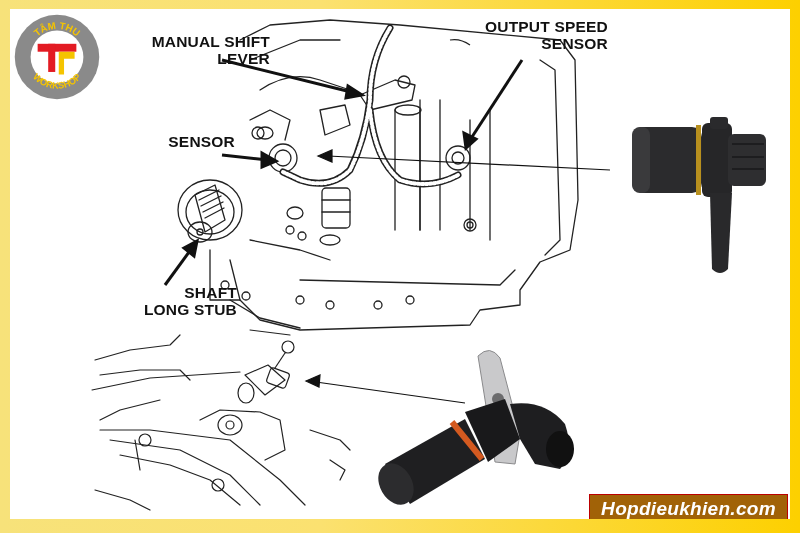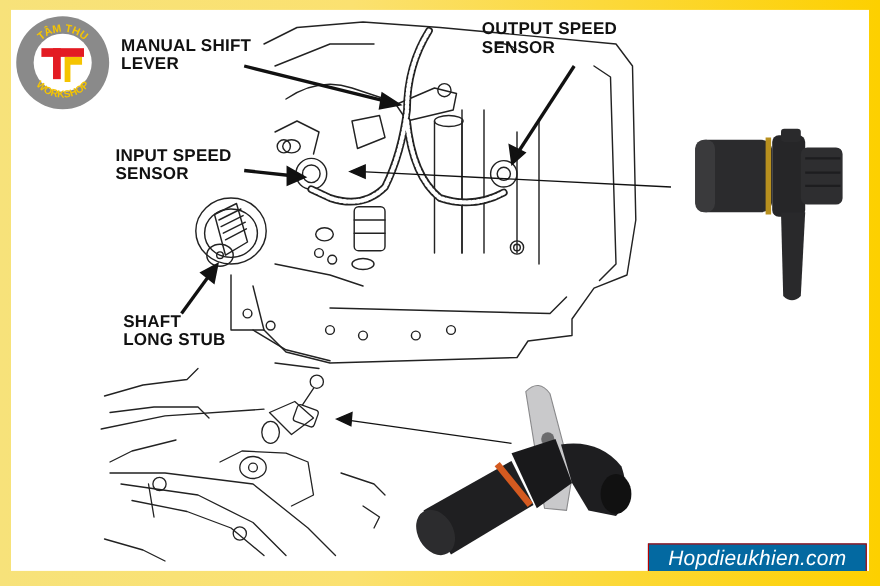--- a/index.html
+++ b/index.html
@@ -1,22 +1,22 @@
 <!DOCTYPE html>
 <html><head>
   <meta charset="utf-8">
   <style>
     html, body { margin: 0; padding: 0; }
     body { width: 800px; height: 533px; overflow: hidden; background: #fdd400; font-family: "Liberation Sans", sans-serif; }
     .frame { position: absolute; left: 0; top: 0; width: 800px; height: 533px; background: linear-gradient(90deg, #f7e27a 0%, #fbe170 40%, #fdd000 100%); }
     .panel { position: absolute; left: 10px; top: 9px; width: 780px; height: 510px; background: #ffffff; overflow: hidden; }
     svg.art { position: absolute; left: 0; top: 0; }
-    .label { position: absolute; font-weight: bold; color: #111; font-size: 15.5px; line-height: 17px; text-align: left; letter-spacing: 0.2px; }
+    .label { position: absolute; font-weight: bold; color: #111; font-size: 15.5px; line-height: 17px; text-align: right; letter-spacing: 0.2px; }
     .logo { position: absolute; left: 13px; top: 13px; width: 88px; height: 88px; }
-    .brand { position: absolute; left: 589px; top: 494px; width: 197px; height: 28px; background: #0369a1; color: #fff; font-weight: normal; font-style: italic; font-size: 19px; line-height: 28px; text-align: center; letter-spacing: 0.3px; border: 1px solid #b00; }
+    .brand { position: absolute; left: 589px; top: 494px; width: 197px; height: 28px; background: #a16207; color: #fff; font-weight: bold; font-style: italic; font-size: 19px; line-height: 28px; text-align: center; letter-spacing: 0.3px; border: 1px solid #b00; }
   </style>
 </head>
 <body>
 
 <div class="frame"></div>
 
 <div class="panel">
   <svg class="art" width="780" height="510" viewBox="10 9 780 510">
     <g fill="none" stroke="#222" stroke-width="1.3" stroke-linecap="round" stroke-linejoin="round">
 
@@ -128,21 +128,20 @@
 
   <div class="label" style="left:100px; top:24px; width:160px;">
     <div>MANUAL SHIFT</div>
     <div>LEVER</div>
   </div>
   <div class="label" style="left:428px; top:9px; width:170px;">
     <div>OUTPUT SPEED</div>
     <div>SENSOR</div>
   </div>
   <div class="label" style="left:95px; top:124px; width:130px;">
-    <div>INPUT SPEED</div>
     <div>SENSOR</div>
   </div>
   <div class="label" style="left:102px; top:275px; width:125px;">
     <div>SHAFT</div>
     <div>LONG STUB</div>
   </div>
 
   <svg style="position:absolute; left:600px; top:100px;" width="175" height="170" viewBox="0 0 175 170">
     <rect x="22" y="18" width="70" height="66" rx="10" fill="#2b2b2d"></rect>
     <rect x="22" y="18" width="18" height="66" rx="8" fill="#3a3a3c"></rect>

